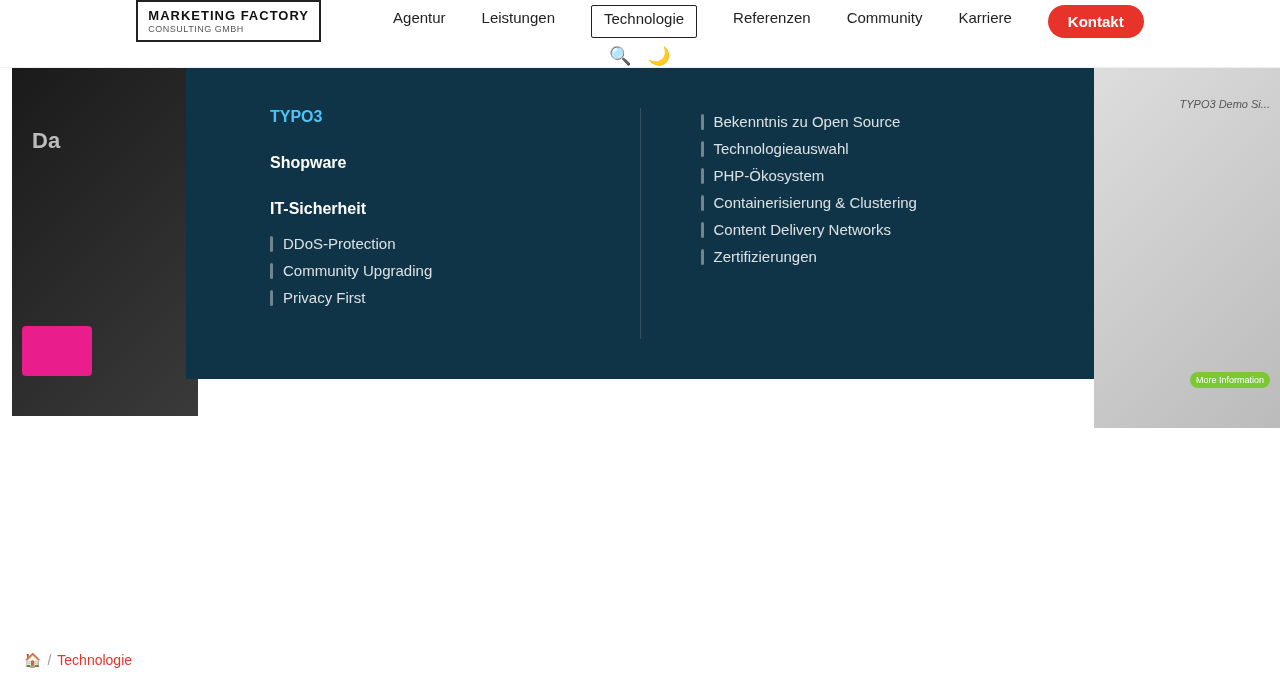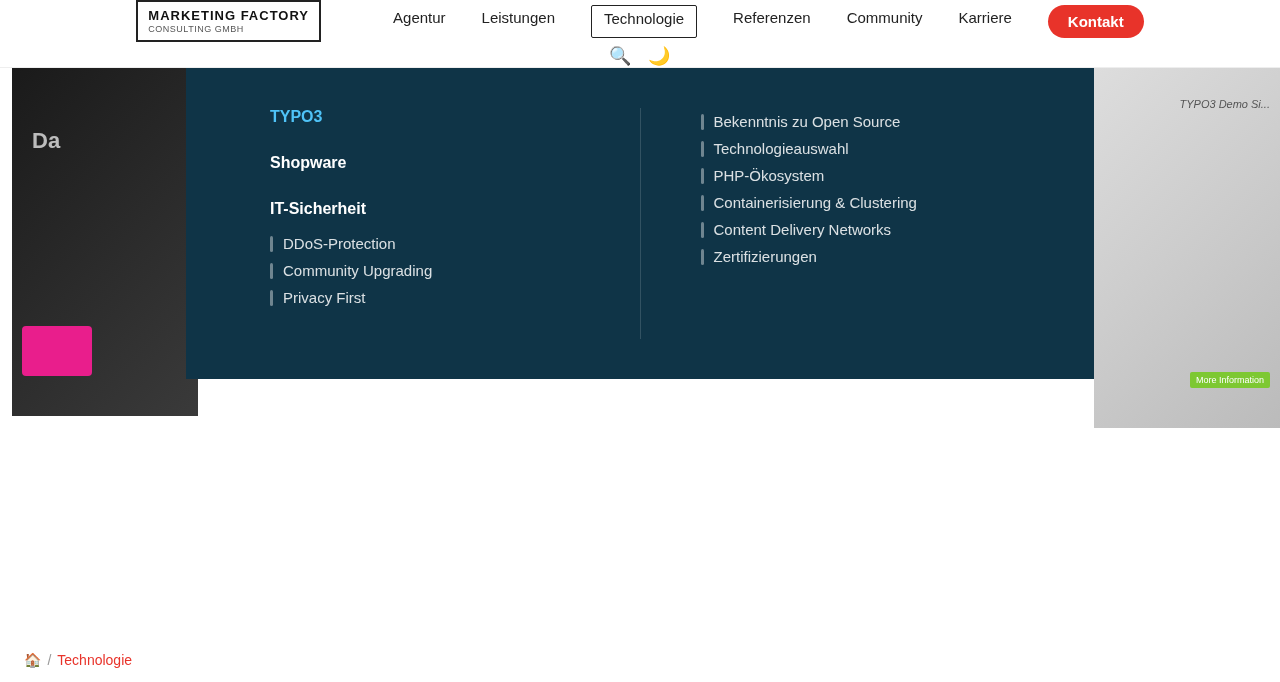--- a/index.html
+++ b/index.html
@@ -153,21 +153,21 @@
       font-style: italic;
     }
     .green-badge {
       position: absolute;
       bottom: 40px;
       right: 10px;
       background: #7dc832;
       color: #fff;
       font-size: 9px;
       padding: 3px 6px;
-      border-radius: 2px;
+      border-radius: 8px;
     }
 
     
     .dropdown {
       position: absolute;
       left: 186px;
       top: 0;
       width: 908px;
       background: #0f3447;
       z-index: 50;

